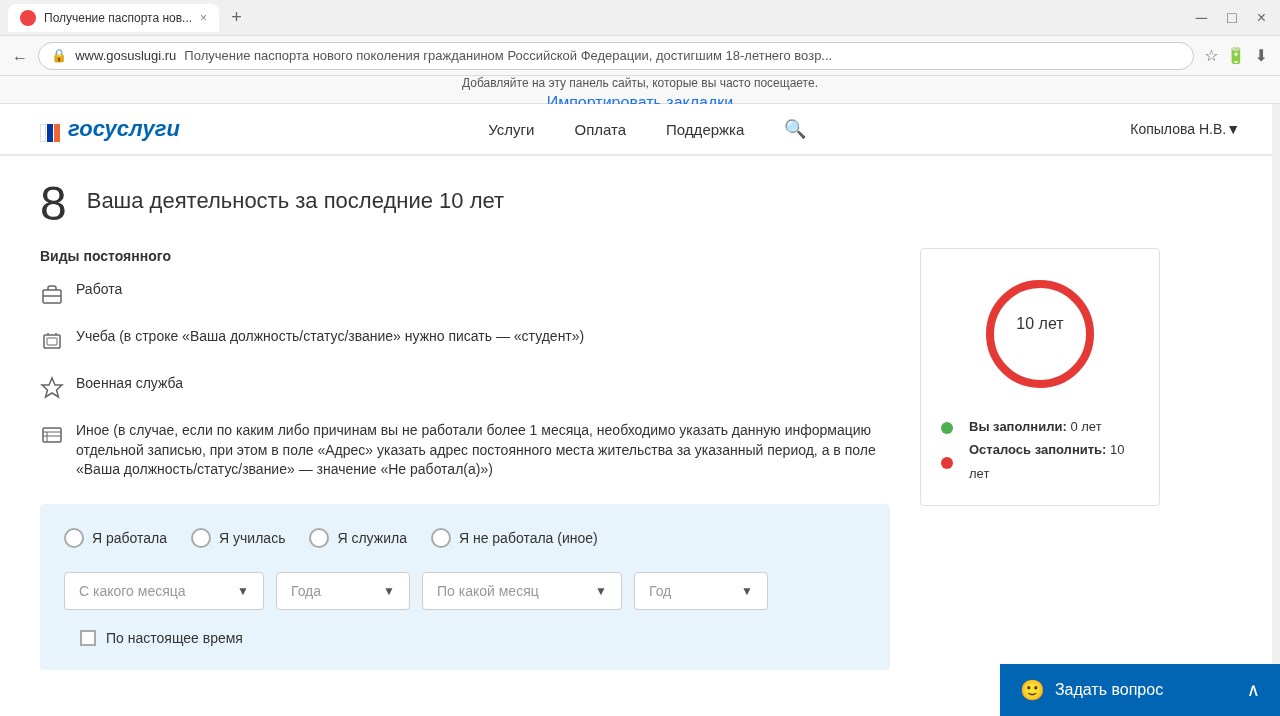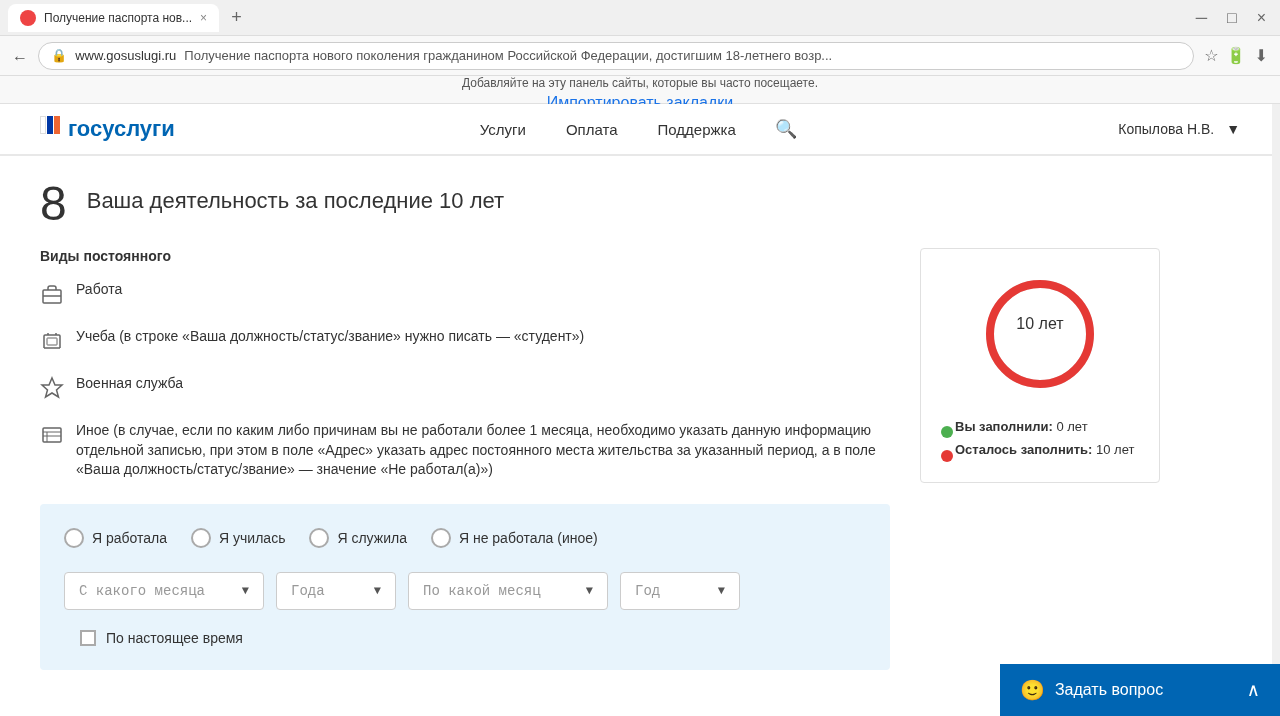--- a/index.html
+++ b/index.html
@@ -85,34 +85,34 @@
 
     
     .site-header {
       background: #fff;
       border-bottom: 2px solid #e8e8e8;
       padding: 12px 40px;
       display: flex;
       align-items: center;
       justify-content: space-between;
     }
-    .logo { display: flex; align-items: flex-start; }
+    .logo { display: flex; align-items: flex-end; font-style: italic; }
     .logo-text { font-size: 22px; font-weight: bold; }
     .logo-gos { color: #0065b3; }
     .logo-uslugi { color: #0065b3; }
     .logo-flag { display: flex; gap: 1px; margin-right: 8px; }
     .flag-stripe { width: 6px; height: 18px; }
     .flag-white { background: #fff; border: 1px solid #ddd; }
     .flag-blue { background: #0037a5; }
     .flag-red { background: #e63; }
 
     .site-nav { display: flex; align-items: center; gap: 40px; }
     .nav-link { font-size: 15px; color: #333; text-decoration: none; cursor: pointer; }
     .search-icon-btn { background: none; border: none; cursor: pointer; font-size: 18px; color: #555; }
-    .user-info { display: flex; align-items: flex-end; gap: 12px; font-size: 14px; color: #333; cursor: pointer; margin-left: 15px; }
+    .user-info { display: flex; align-items: flex-end; gap: 0; font-size: 14px; color: #333; cursor: pointer; margin-left: 15px; }
 
     
     .main-content { padding: 24px 40px 40px 40px; max-width: 1200px; }
 
     .section-header { display: flex; align-items: flex-start; gap: 20px; margin-bottom: 20px; }
     .section-number { font-size: 48px; font-weight: 300; color: #333; line-height: 1; }
     .section-title { font-size: 22px; font-weight: normal; color: #333; margin-top: 8px; }
 
     .content-layout { display: flex; gap: 30px; }
     .content-left { flex: 1; }
@@ -127,21 +127,21 @@
     
     .progress-container {
       border: 1px solid #e0e0e0;
       border-radius: 4px;
       padding: 20px;
       text-align: center;
     }
     .circle-container { display: flex; justify-content: center; margin-bottom: 16px; }
     .circle-svg { width: 130px; height: 130px; }
     .progress-legend { text-align: left; font-size: 13px; line-height: 1.8; }
-    .legend-item { display: flex; align-items: flex-end; gap: 2px; }
+    .legend-item { display: flex; align-items: center; gap: 16px; }
     .legend-dot { width: 12px; height: 12px; border-radius: 50%; flex-shrink: 0; margin-top: 3px; }
     .dot-green { background: #4caf50; }
     .dot-red { background: #e53935; }
     .legend-text { font-size: 13px; color: #333; }
     .legend-bold { font-weight: bold; }
 
     
     .form-area {
       background: #e8f4fc;
       border-radius: 4px;
@@ -164,24 +164,23 @@
     .date-row { display: flex; gap: 12px; margin-bottom: 20px; flex-wrap: wrap; }
     .date-select {
       display: flex;
       align-items: center;
       background: #fff;
       border: 1px solid #ccc;
       border-radius: 4px;
       padding: 10px 14px;
       cursor: pointer;
       gap: 8px;
-      font-family: Liberation Mono, monospace;
     }
     .date-select-sm { width: 200px; }
-    .date-select-xs { width: 120px; }
+    .date-select-xs { width: 134px; }
     .date-select-label { font-size: 14px; color: #999; flex: 1; }
     .date-select-arrow { color: #555; font-size: 12px; }
 
     .checkbox-row { display: flex; align-items: center; gap: 10px; margin-top: 8px; padding-left: 16px; }
     .checkbox-box {
       width: 16px;
       height: 16px;
       border: 2px solid #aaa;
       background: #fff;
       flex-shrink: 0;

